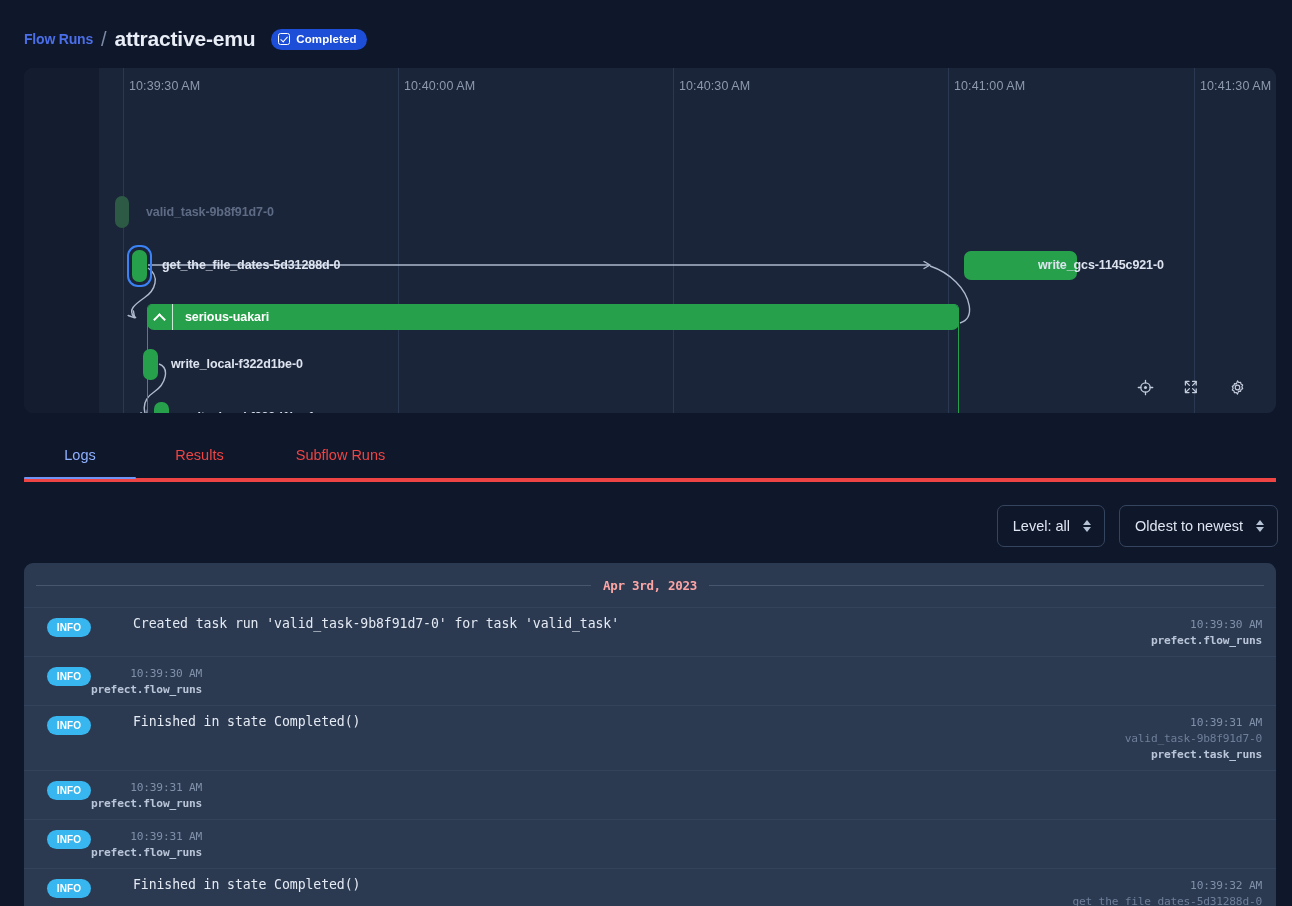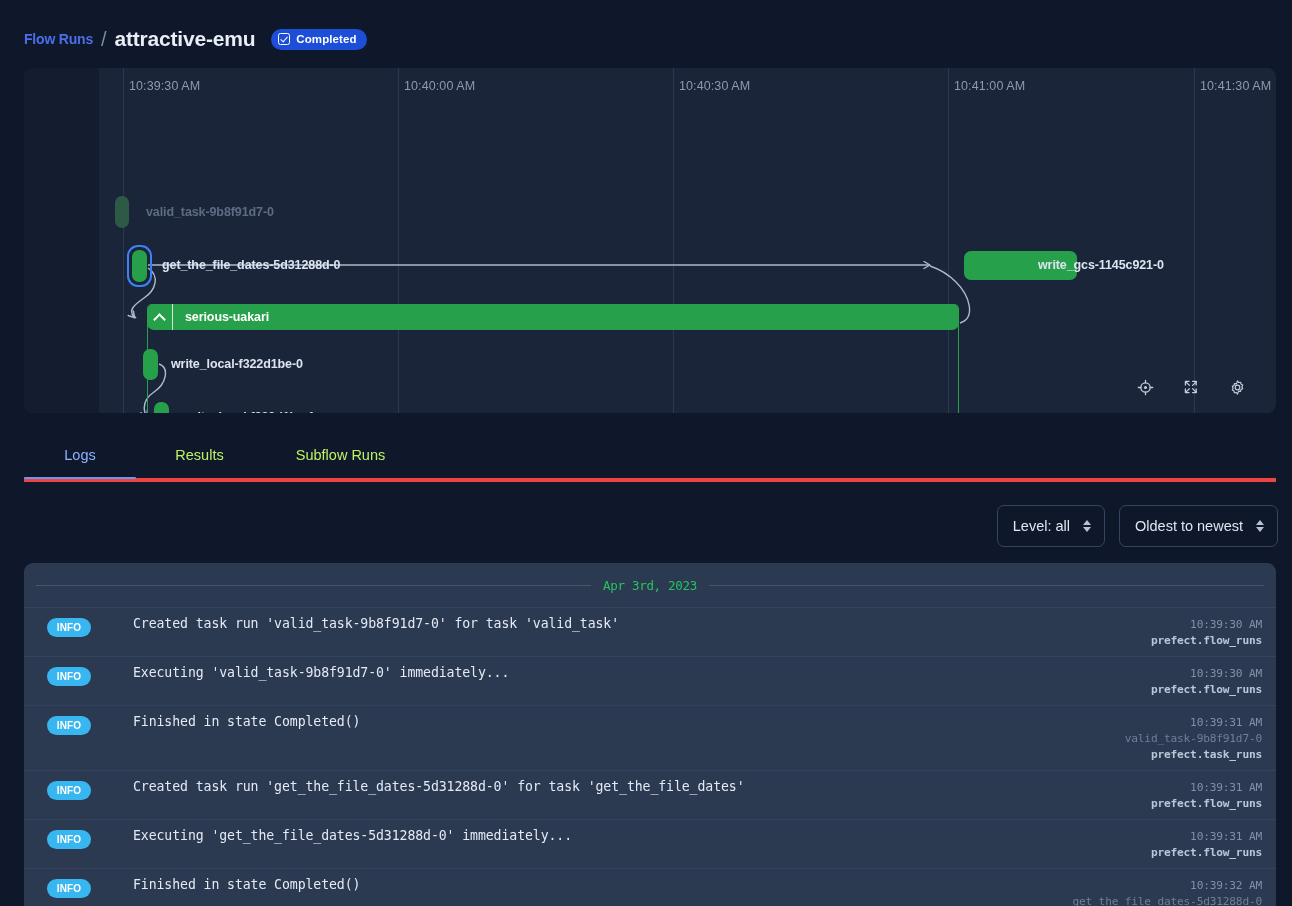--- a/index.html
+++ b/index.html
@@ -138,21 +138,21 @@
 
   
   .tabs {
     position: absolute; left: 24px; top: 434px;
     width: 1252px; height: 48px;
     border-bottom: 4px solid #ef4444;
     display: flex; align-items: flex-end;
   }
   .tab {
     height: 47px; display: flex; align-items: center; justify-content: center;
-    font-size: 14.5px; color: #bef264; cursor: pointer;
+    font-size: 14.5px; color: #ef4444; cursor: pointer;
     padding: 0 4px; margin-right: 0;
     position: relative;
   }
   .tab.active { color: #8fb0ff; }
   .tab.active::after {
     content: ""; position: absolute; left: 0; right: 0; bottom: -1px;
     height: 2.5px; background: #6f94f5; border-radius: 2px;
   }
 
   
@@ -182,22 +182,22 @@
     border-radius: 9px 9px 0 0;
     overflow: hidden;
   }
   .log-date-sep {
     position: relative; height: 44px;
     display: flex; align-items: center; justify-content: center;
     margin: 0 12px;
   }
   .log-date-sep .line { flex: 1; height: 1px; background: #46566f; }
   .log-date-sep .txt {
-    padding: 0 12px; font-size: 12.5px; color: #22c55e;
-    font-family: "DejaVu Sans Mono", monospace; font-weight: normal;
+    padding: 0 12px; font-size: 12.5px; color: #fca5a5;
+    font-family: "DejaVu Sans Mono", monospace; font-weight: bold;
     letter-spacing: -0.3px;
   }
   .log-row {
     position: relative;
     min-height: 48px;
     padding: 7px 14px 7px 9px;
     display: flex; align-items: flex-start;
     border-top: 1px solid #34435c;
   }
   .log-row:first-of-type { border-top: none; }
@@ -366,49 +366,46 @@
     <span class="log-level">INFO</span>
     <span class="log-msg">Created task run 'valid_task-9b8f91d7-0' for task 'valid_task'</span>
     <span class="log-meta">
       <span class="log-time" style="display:block">10:39:30 AM</span>
       <span class="log-logger" style="display:block">prefect.flow_runs</span>
     </span>
   </div>
 
   <div class="log-row">
     <span class="log-level">INFO</span>
-    <span class="log-msg">Executing 'valid_task-9b8f91d7-0' immediately...</span>
     <span class="log-meta">
       <span class="log-time" style="display:block">10:39:30 AM</span>
       <span class="log-logger" style="display:block">prefect.flow_runs</span>
     </span>
   </div>
 
   <div class="log-row">
     <span class="log-level">INFO</span>
     <span class="log-msg">Finished in state Completed()</span>
     <span class="log-meta">
       <span class="log-time" style="display:block">10:39:31 AM</span>
       <span class="log-run" style="display:block">valid_task-9b8f91d7-0</span>
       <span class="log-logger" style="display:block">prefect.task_runs</span>
     </span>
   </div>
 
   <div class="log-row">
     <span class="log-level">INFO</span>
-    <span class="log-msg">Created task run 'get_the_file_dates-5d31288d-0' for task 'get_the_file_dates'</span>
     <span class="log-meta">
       <span class="log-time" style="display:block">10:39:31 AM</span>
       <span class="log-logger" style="display:block">prefect.flow_runs</span>
     </span>
   </div>
 
   <div class="log-row">
     <span class="log-level">INFO</span>
-    <span class="log-msg">Executing 'get_the_file_dates-5d31288d-0' immediately...</span>
     <span class="log-meta">
       <span class="log-time" style="display:block">10:39:31 AM</span>
       <span class="log-logger" style="display:block">prefect.flow_runs</span>
     </span>
   </div>
 
   <div class="log-row">
     <span class="log-level">INFO</span>
     <span class="log-msg">Finished in state Completed()</span>
     <span class="log-meta">

